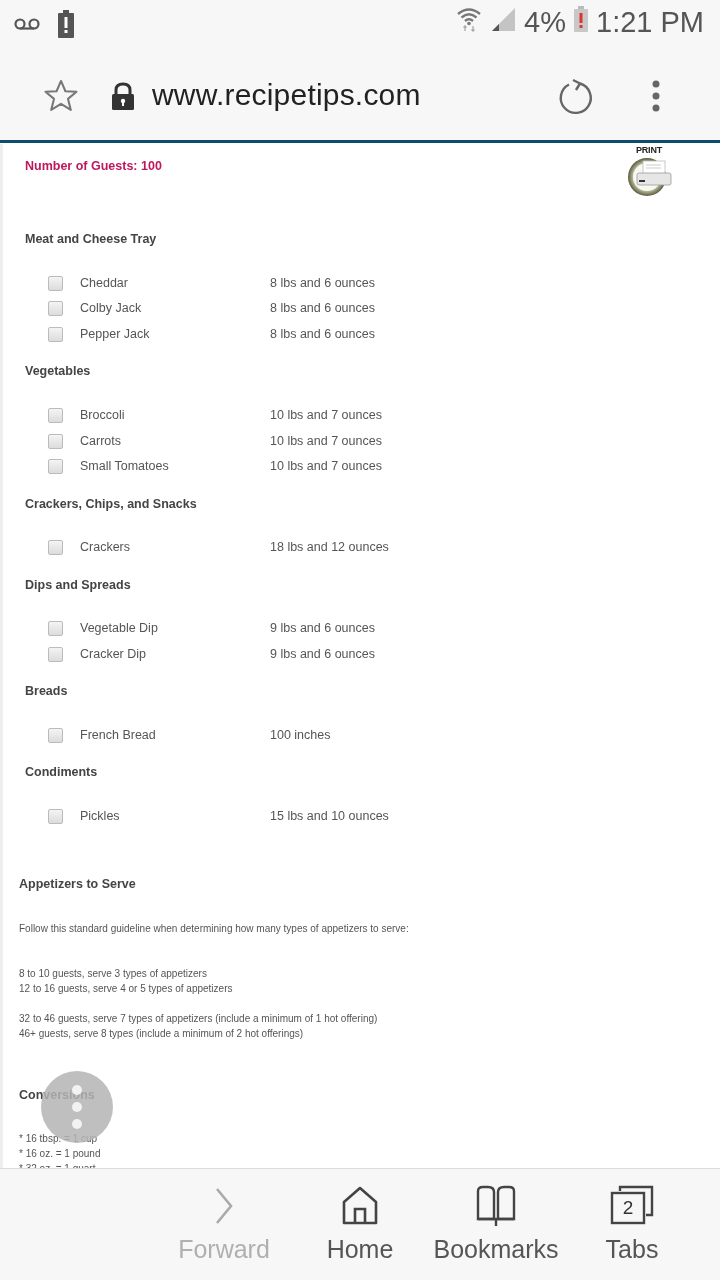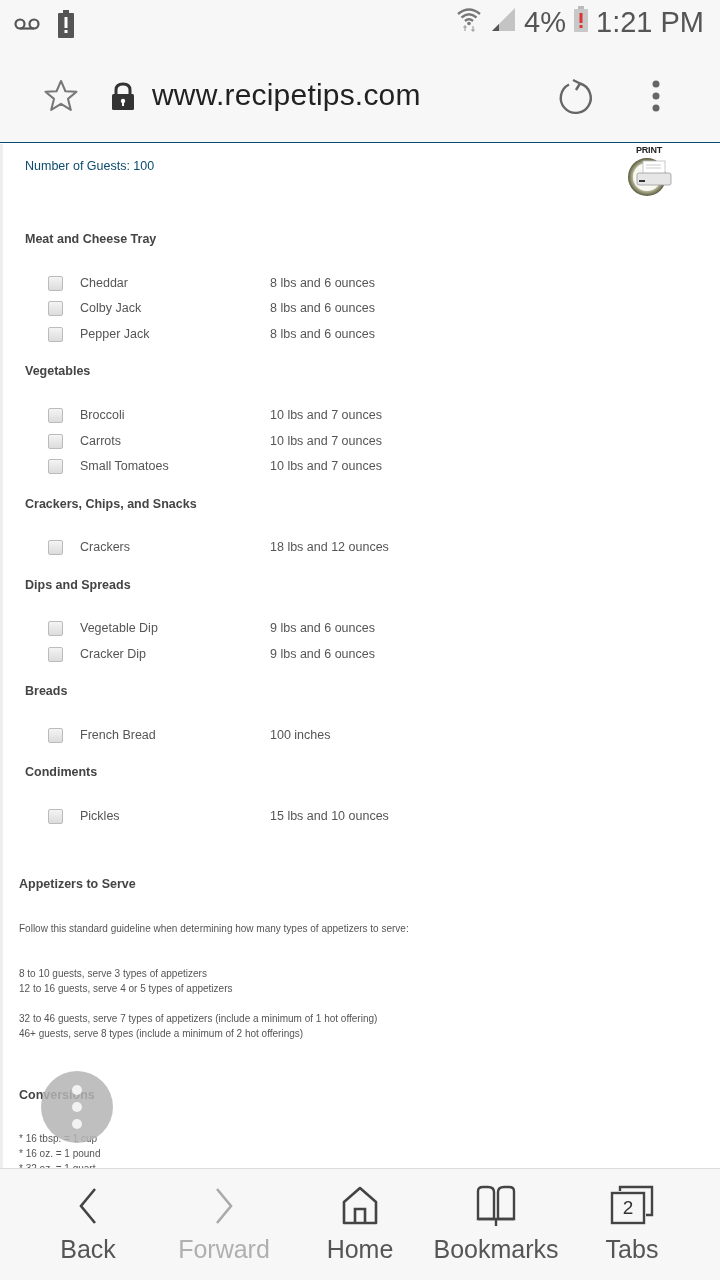--- a/index.html
+++ b/index.html
@@ -1,27 +1,27 @@
 <!DOCTYPE html>
 <html><head>
 <meta charset="utf-8">
 <style>
   * { box-sizing: border-box; margin: 0; padding: 0; }
   html, body { width: 720px; height: 1280px; overflow: hidden; background: #fff; font-family: "Liberation Sans", sans-serif; }
   .status-bar { position: absolute; top: 0; left: 0; width: 720px; height: 50px; background: #f7f7f7; color: #555; }
   .status-bar .left { position: absolute; left: 14px; top: 10px; display: flex; align-items: center; gap: 18px; }
   .status-bar .right { position: absolute; right: 16px; top: 6px; display: flex; align-items: center; gap: 8px; font-size: 29px; color: #555; }
-  .url-bar { position: absolute; top: 50px; left: 0; width: 720px; height: 93px; background: #f7f7f7; border-bottom: 1px solid #0c4a6e; }
+  .url-bar { position: absolute; top: 50px; left: 0; width: 720px; height: 93px; background: #f7f7f7; border-bottom: 3px solid #0c4a6e; }
   .url-bar .star { position: absolute; left: 42px; top: 27px; }
   .url-bar .lock { position: absolute; left: 110px; top: 32px; }
   .url-bar .url { position: absolute; left: 152px; top: 28px; font-size: 30px; color: #222; letter-spacing: 0.2px; }
   .url-bar .reload { position: absolute; left: 556px; top: 27px; }
   .url-bar .menu { position: absolute; left: 646px; top: 28px; }
   .content { position: absolute; top: 144px; left: 0; width: 720px; height: 1024px; overflow: hidden; background: #fff; border-left: 3px solid #eeeeee; }
-  .guests { position: absolute; left: 22px; top: 15px; font-size: 12.5px; font-weight: normal; color: #0c4a6e; }
+  .guests { position: absolute; left: 22px; top: 15px; font-size: 12.5px; font-weight: bold; color: #be185d; }
   .print { position: absolute; left: 620px; top: 1px; width: 52px; text-align: center; }
   .print-label { font-size: 9px; font-weight: bold; color: #222; letter-spacing: -0.2px; }
   .section-title { position: absolute; left: 22px; font-size: 12.5px; font-weight: bold; color: #444; }
   .item { position: absolute; left: 44px; height: 20px; width: 400px; font-size: 12.5px; color: #555; }
   .item .cb { position: absolute; left: 1px; top: 2px; width: 15px; height: 15px; border: 1px solid #bbb; border-radius: 2px; background: linear-gradient(#f4f4f4, #dcdcdc); }
   .item .name { position: absolute; left: 33px; top: 2px; }
   .item .qty { position: absolute; left: 223px; top: 2px; }
   .para { position: absolute; left: 16px; font-size: 10px; color: #555; line-height: 15px; }
   .fab { position: absolute; left: 41px; top: 1071px; width: 72px; height: 72px; border-radius: 50%; background: rgba(180,180,180,0.85); }
   .fab .dot { position: absolute; left: 31px; width: 10px; height: 10px; border-radius: 50%; background: #f2f2f2; }
@@ -215,28 +215,20 @@
   <div class="para" style="top:1017px">* 32 oz. = 1 quart</div>
 </div>
 
 <div class="fab">
   <span class="dot" style="top:14px"></span>
   <span class="dot" style="top:31px"></span>
   <span class="dot" style="top:48px"></span>
 </div>
 
 <div class="bottom-bar">
-  <div class="nav-btn" style="left:20px">
-    <div class="ico">
-        <svg width="30" height="42" viewBox="0 0 30 42">
-          <polyline points="22,4 8,21 22,38" fill="none" stroke="#444" stroke-width="2.6"></polyline>
-        </svg>
-      </div>
-    <div class="lbl">Back</div>
-  </div>
   <div class="nav-btn disabled" style="left:156px">
     <div class="ico">
         <svg width="30" height="42" viewBox="0 0 30 42">
           <polyline points="8,4 22,21 8,38" fill="none" stroke="#aaa" stroke-width="2.6"></polyline>
         </svg>
       </div>
     <div class="lbl">Forward</div>
   </div>
   <div class="nav-btn" style="left:292px">
     <div class="ico">

